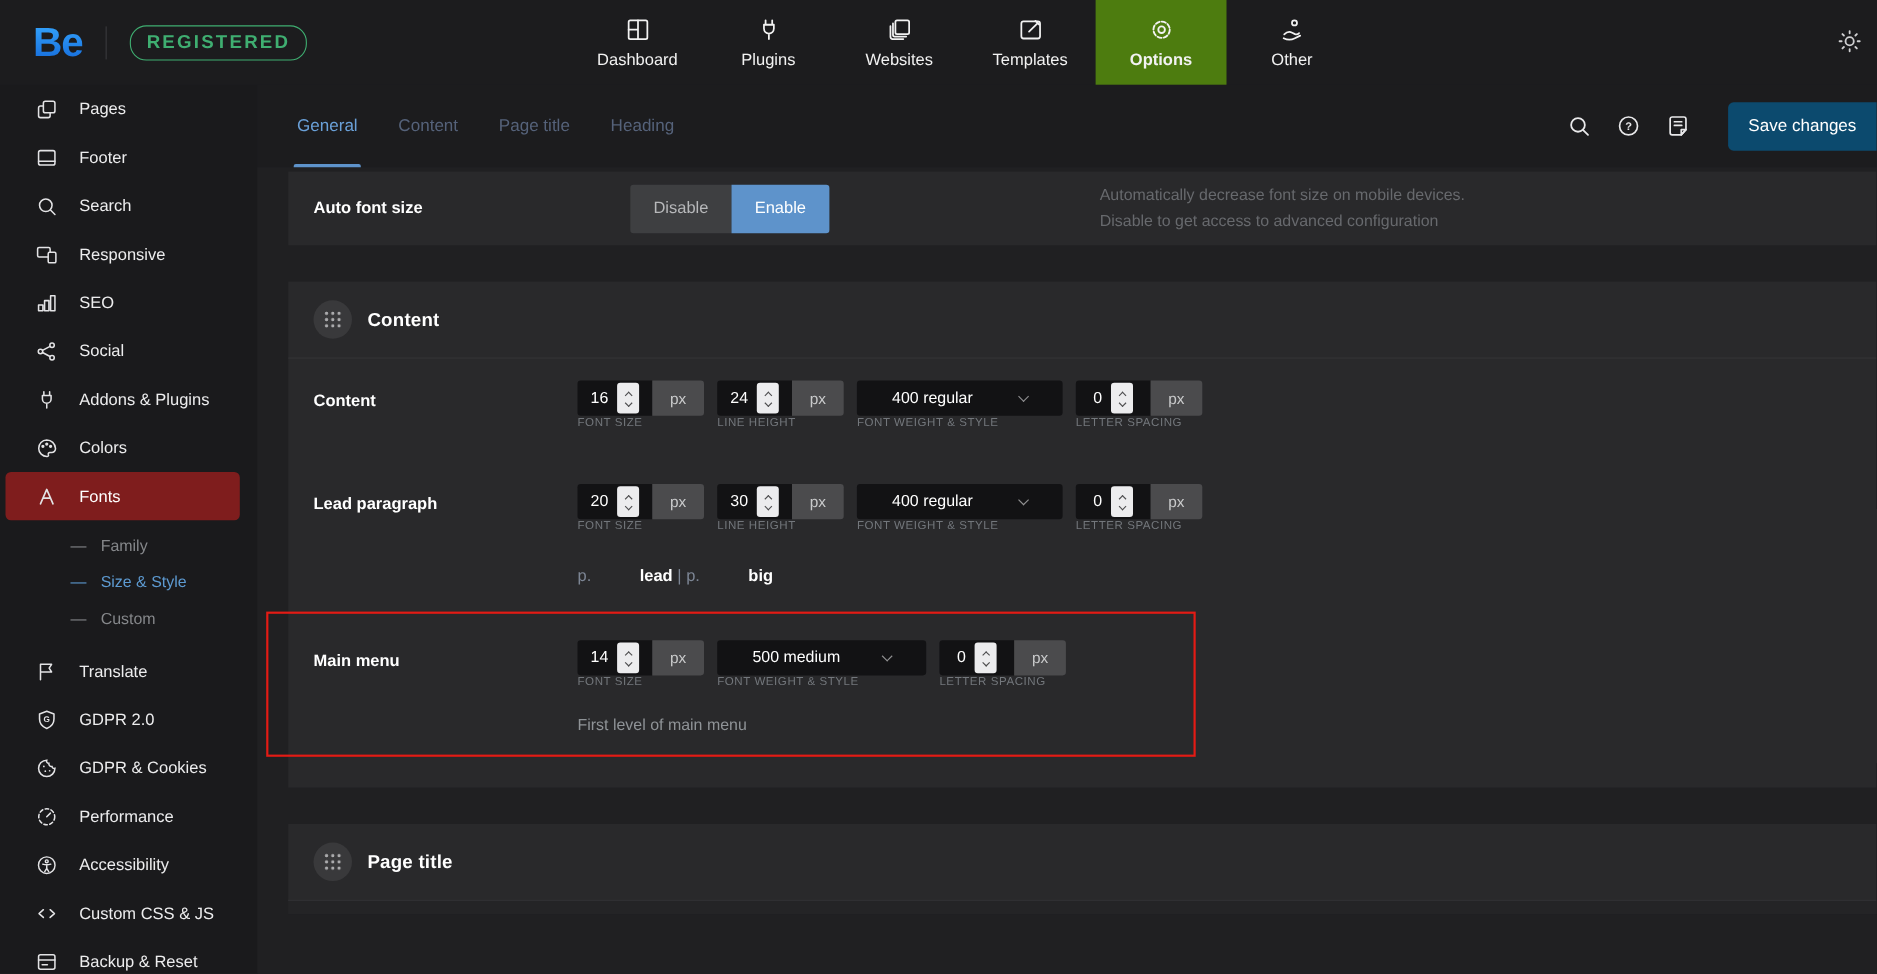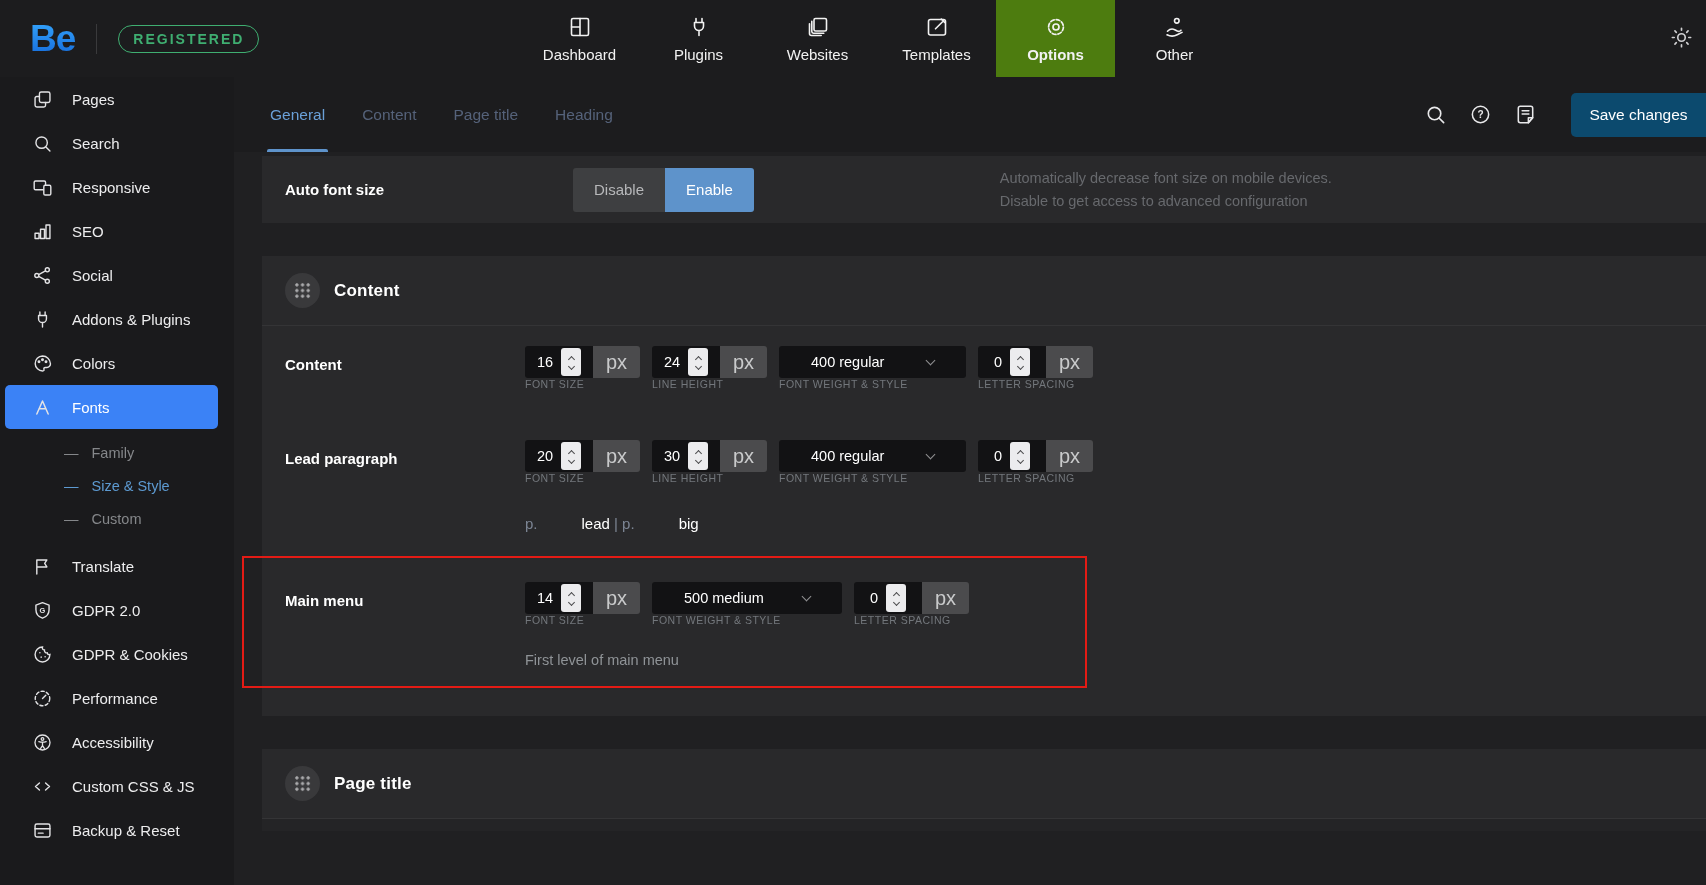--- a/index.html
+++ b/index.html
@@ -13,35 +13,35 @@
   svg { display:block; }
 
   
   .topbar { position:absolute; top:0; left:0; right:0; height:77px; background:#1c1c1e; z-index:5; }
   .brand { position:absolute; left:30px; top:0; height:77px; display:flex; align-items:center; gap:21px; }
   .logo { font-size:37px; font-weight:800; letter-spacing:-1px; color:#2090f2;
           background:linear-gradient(180deg,#37a9ff 0%,#1266d8 100%);
           -webkit-background-clip:text; background-clip:text; -webkit-text-fill-color:transparent; }
   .brand-divider { width:1px; height:30px; background:#3a3a3c; }
   .badge { border:1px solid #3fae71; color:#3fae71; border-radius:15px; padding:5px 14px;
-           font-size:14px; font-weight:700; letter-spacing:2px; }
+           font-size:17px; font-weight:700; letter-spacing:2px; }
   .topnav { position:absolute; left:520px; top:0; height:77px; display:flex; }
   .nav-item { width:119px; height:77px; display:flex; flex-direction:column; align-items:center;
               justify-content:center; gap:7px; cursor:pointer; color:#f2f2f2; }
   .nav-item.active { background:#4d7c0f;font-weight:bold; }
   .nav-item svg { width:24px; height:24px; }
   .nav-label { font-size:15px; }
   .theme-toggle { position:absolute; right:12px; top:25px; color:#cfcfd1; cursor:pointer; }
 
   
   .sidebar { position:absolute; top:77px; left:0; bottom:0; width:234px; background:#1a1a1c; overflow:hidden; }
   .side-item { height:44px; display:flex; align-items:center; gap:19px; padding-left:32px;
                font-size:15px; color:#ededee; cursor:pointer; }
   .side-item svg { width:21px; height:21px; flex:none; color:#e3e3e5; }
-  .side-item.active { background:#3b82f6; border-radius:5px; margin:0 16px 0 5px; padding-left:27px; color:#fff; }
+  .side-item.active { background:#7f1d1d; border-radius:5px; margin:0 16px 0 5px; padding-left:27px; color:#fff; }
   .side-sub { margin:7px 0 9px; }
   .side-sub-item { height:33px; display:flex; align-items:center; gap:13px; padding-left:64px;
                    font-size:14.5px; color:#85878a; cursor:pointer; }
   .side-sub-item.active { color:#5d9ad1; }
   .sub-dash { font-weight:400; }
 
   
   .main { position:absolute; left:234px; top:77px; right:0; bottom:0; background:#202022; }
   .tabbar { position:relative; height:75px; background:#1c1c1e; display:flex; align-items:center; padding-left:36px; }
   .tab { position:relative; height:75px; display:flex; align-items:center; margin-right:37px;
@@ -83,30 +83,30 @@
   .control { display:flex; height:32px; }
   .num-box { width:68px; background:#121214; border-radius:3px 0 0 3px; display:flex;
              align-items:center; justify-content:center; gap:8px; cursor:text; }
   .num-value { font-size:14.5px; color:#fff; }
   .stepper { width:20px; height:28px; background:#ececee; border-radius:3px; display:flex;
              flex-direction:column; align-items:center; justify-content:center; gap:4px; cursor:pointer; }
   .chev { display:block; width:5px; height:5px; border-right:1.6px solid #4c4c4e; border-bottom:1.6px solid #4c4c4e; }
   .chev.up { transform:rotate(-135deg); margin-top:2px; }
   .chev.down { transform:rotate(45deg); margin-top:-2px; }
   .unit-box { width:47px; background:#4b4b4d; color:#c9cacb; display:flex; align-items:center;
-              justify-content:center; font-size:20px; border-radius:0 3px 3px 0; }
+              justify-content:center; font-size:14px; border-radius:0 3px 3px 0; }
   .select-box { width:187px; background:#121214; border-radius:3px; display:flex; align-items:center;
                 justify-content:space-between; padding:0 32px; font-size:14.5px; color:#fff; cursor:pointer; }
   .select-box .chev { width:7px; height:7px; border-color:#919193; margin-top:-3px; }
   .select-box.wide { width:190px; }
   .field-caption { font-size:10.5px; color:#73777c; letter-spacing:.5px; }
 
   .row-note { margin-top:31px; font-size:15px; }
   .note-muted { color:#7c8594; }
-  .note-bold { color:#fff; font-weight:400;padding-left:44px; }
+  .note-bold { color:#fff; font-weight:700;padding-left:44px; }
   .plain-note { margin-top:26px; font-size:14.5px; color:#8f9397; }
 
   .row-highlight { position:relative; padding-top:26px; padding-bottom:20px; }
   .red-box { position:absolute; left:-20px; top:0; bottom:0; width:845px;
              border:2px solid #e31b15; pointer-events:none; }
 
   .pagetitle-body { height:12px; background:#242426; }
 </style>
 </head>
 <body>
@@ -189,20 +189,29 @@
     <span>
         <svg viewBox="0 0 24 24" fill="none" stroke="currentColor" stroke-width="1.6" stroke-linecap="round" stroke-linejoin="round">
           <rect x="8.5" y="3.5" width="12" height="12" rx="2"></rect>
           <path d="M15.5 15.5v3a2 2 0 0 1-2 2h-8a2 2 0 0 1-2-2v-8a2 2 0 0 1 2-2h3"></path>
         </svg>
       </span>
     <span>Pages</span>
   </div>
   <div class="side-item">
     <span>
+        <svg viewBox="0 0 24 24" fill="none" stroke="currentColor" stroke-width="1.6" stroke-linecap="round" stroke-linejoin="round">
+          <rect x="3.5" y="4.5" width="17" height="15" rx="2"></rect>
+          <path d="M3.5 15.5h17"></path>
+        </svg>
+      </span>
+    <span>Footer</span>
+  </div>
+  <div class="side-item">
+    <span>
         <svg viewBox="0 0 24 24" fill="none" stroke="currentColor" stroke-width="1.6" stroke-linecap="round">
           <circle cx="11" cy="11" r="6.5"></circle>
           <path d="M15.9 15.9l4.6 4.6"></path>
         </svg>
       </span>
     <span>Search</span>
   </div>
   <div class="side-item">
     <span>
         <svg viewBox="0 0 24 24" fill="none" stroke="currentColor" stroke-width="1.6" stroke-linecap="round" stroke-linejoin="round">

